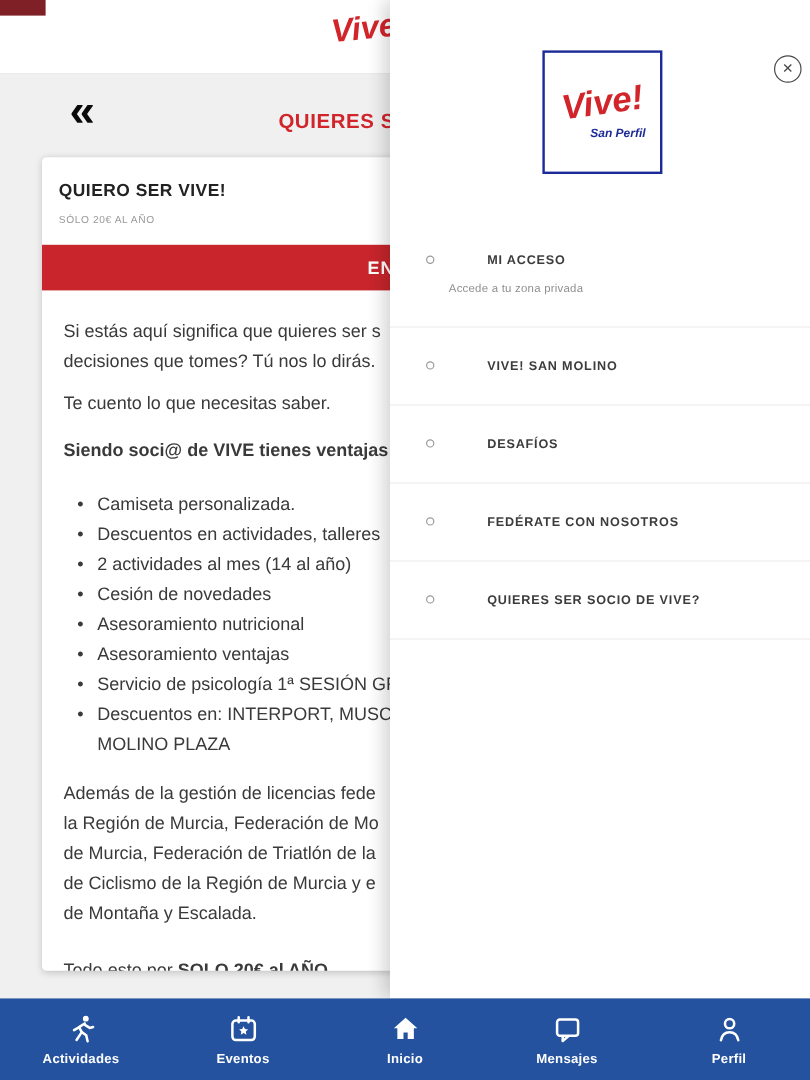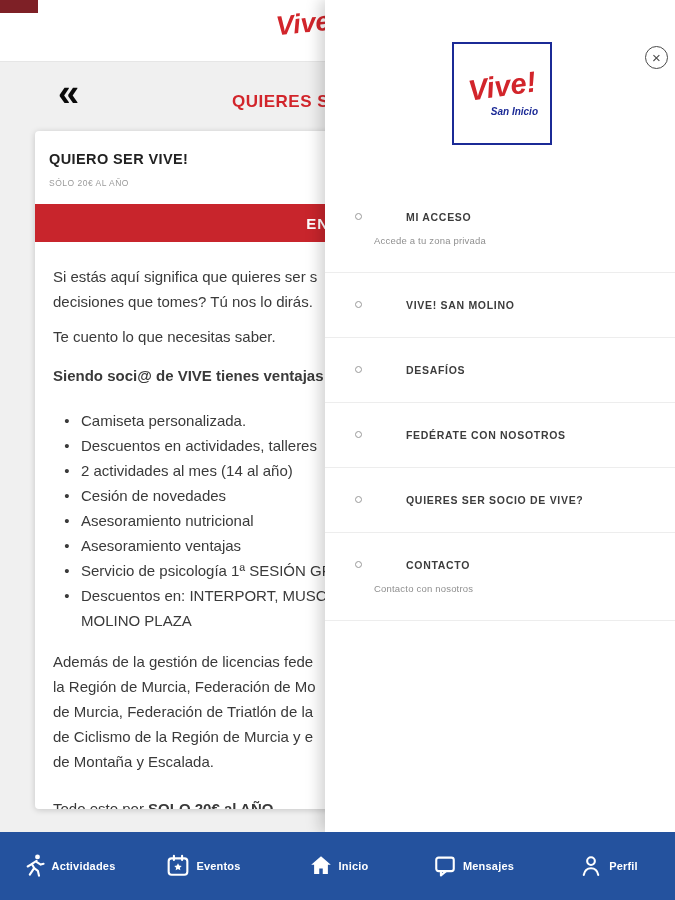--- a/index.html
+++ b/index.html
@@ -47,21 +47,21 @@
   .menu { position:absolute; top:185px; left:0; right:0; }
   .menu-item { padding:26px 30px; border-bottom:1px solid #ededed; display:flex; align-items:flex-start; cursor:pointer; }
   .bullet { width:7px; height:7px; border:1.5px solid #9a9a9a; border-radius:50%; margin-top:2px; flex:none; }
   .mi-text { margin-left:12px; }
   .mi-label { font-size:10.5px; font-weight:bold; letter-spacing:.7px; color:#3c3c3c;padding-left:32px; }
   .mi-sub { font-size:9.5px; color:#8f8f8f; margin-top:12px; letter-spacing:.2px; }
   .mi-sub:empty { display:none; }
 
   
   .bottom-nav { position:absolute; left:0; right:0; bottom:0; height:68px; background:#24529e; display:flex; z-index:6; }
-  .nav-item { flex:1; display:flex; flex-direction:row; align-items:center; justify-content:center; gap:4px; color:#fff; cursor:pointer;text-align:right; }
+  .nav-item { flex:1; display:flex; flex-direction:column; align-items:center; justify-content:center; gap:4px; color:#fff; cursor:pointer;text-align:right; }
   .nav-icon { height:30px; display:flex; align-items:center; justify-content:center; }
   .nav-label { font-size:11px; font-weight:bold; letter-spacing:.2px; }
 </style>
 </head>
 <body>
 
 <div class="app">
 
   <div class="main-page">
     <div class="top-bar">
@@ -136,21 +136,21 @@
         </div>
       </div>
     </div>
   </div>
 
   <div class="drawer">
     <div class="close-btn">×</div>
 
     <div class="logo-box">
       <div class="logo-main">Vive!</div>
-      <div class="logo-sub">San Inicio</div>
+      <div class="logo-sub">San Perfil</div>
     </div>
 
     <div class="menu">
       <div class="menu-item">
         <span class="bullet"></span>
         <div class="mi-text">
             <div class="mi-label">MI ACCESO</div>
             <div class="mi-sub">Accede a tu zona privada</div>
           </div>
       </div>
@@ -169,27 +169,20 @@
       <div class="menu-item">
         <span class="bullet"></span>
         <div class="mi-text">
             <div class="mi-label">FEDÉRATE CON NOSOTROS</div>
           </div>
       </div>
       <div class="menu-item">
         <span class="bullet"></span>
         <div class="mi-text">
             <div class="mi-label">QUIERES SER SOCIO DE VIVE?</div>
-          </div>
-      </div>
-      <div class="menu-item">
-        <span class="bullet"></span>
-        <div class="mi-text">
-            <div class="mi-label">CONTACTO</div>
-            <div class="mi-sub">Contacto con nosotros</div>
           </div>
       </div>
     </div>
   </div>
 
   <div class="bottom-nav">
     <div class="nav-item">
       <span class="nav-icon">
         <svg viewBox="0 0 24 24" width="28" height="28">
           <circle cx="15" cy="4.2" r="2.1" fill="#fff"></circle>

